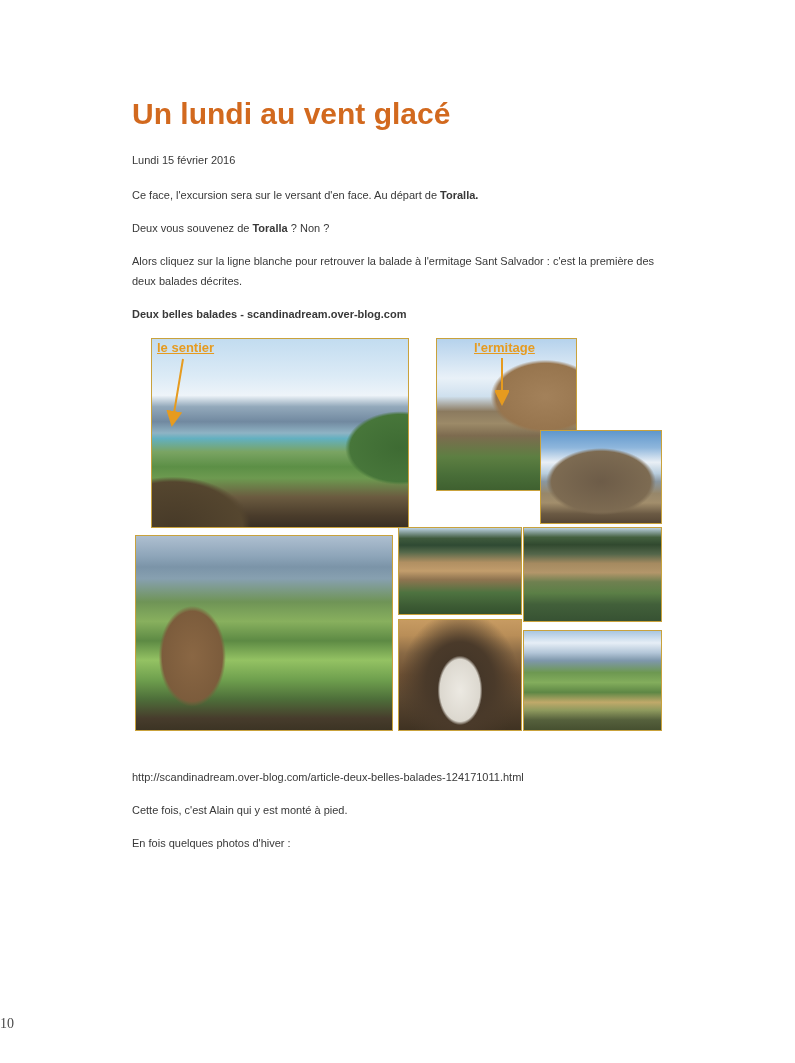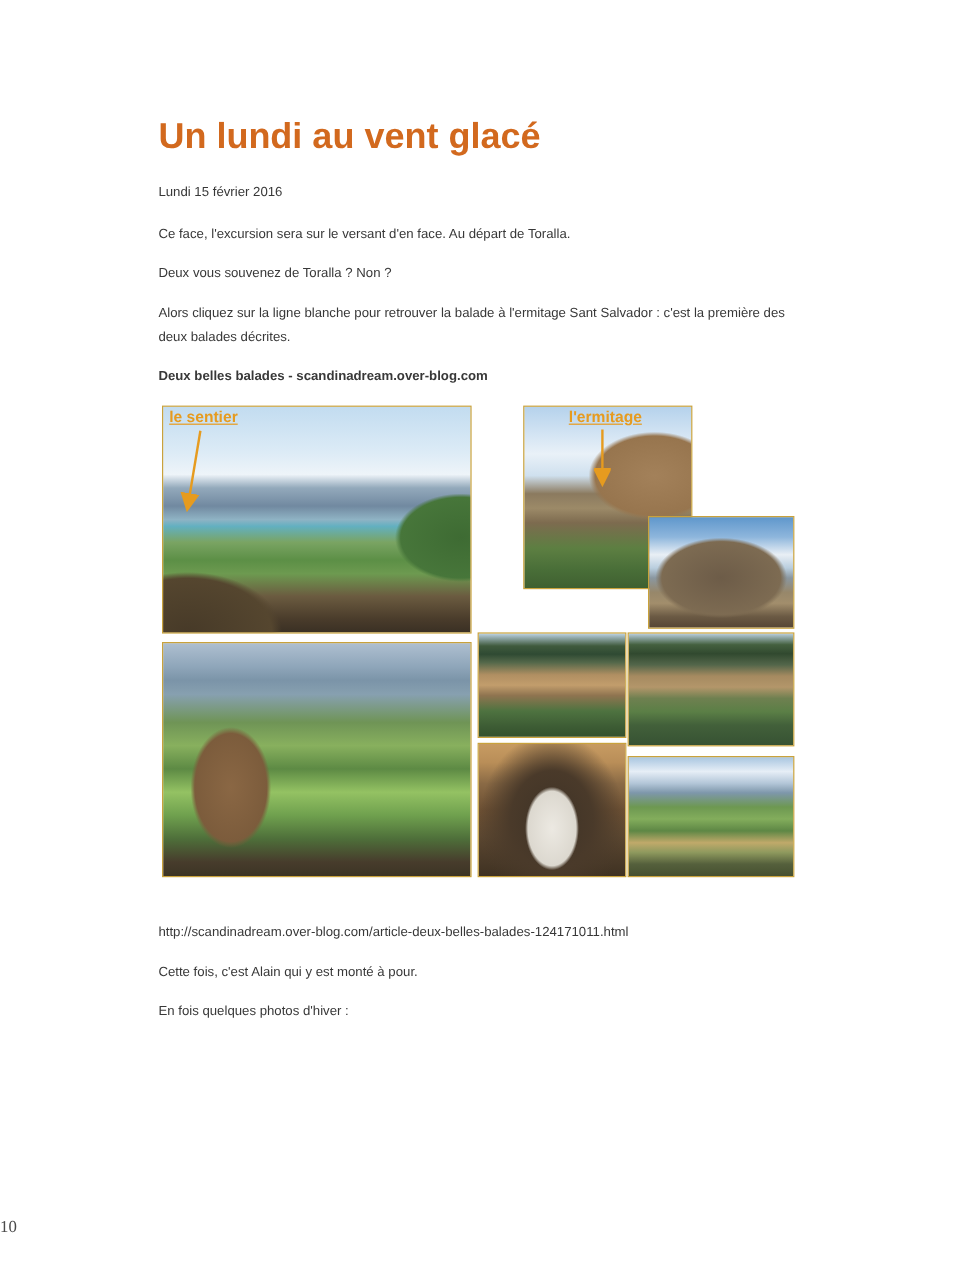--- a/index.html
+++ b/index.html
@@ -9,29 +9,29 @@
     color:#383838;position:relative;overflow:hidden;
   }
   .page{padding:99px 132px 0 132px;width:531px;}
   h1.title{
     font-size:30px;line-height:29px;font-weight:bold;color:#d2691e;
     margin:0 0 22px 0;letter-spacing:0px;
   }
   p{font-size:11px;line-height:20px;margin:0 0 13px 0;}
   p.date{margin-bottom:15px;}
   p.linktitle{font-weight:bold;margin-bottom:0;}
-  b{font-weight:normal;}
+  b{font-weight:bold;}
   
   .collage{
     position:relative;width:527px;height:393px;margin:14px 0 36px 3px;
   }
   .ph{
     position:absolute;box-sizing:border-box;border:1px solid #c9a23c;
   }
-  .phA{left:0;top:0;width:258px;height:190px;background:
+  .phA{left:16px;top:0;width:258px;height:190px;background:
     radial-gradient(140px 90px at 8% 100%, #473a28 0%, #55462f 50%, rgba(85,70,47,0) 56%),
     radial-gradient(120px 80px at 97% 58%, #3e6b33 0%, #47763a 42%, rgba(71,118,58,0) 46%),
     linear-gradient(180deg,#c2dcf0 0%,#dcebf6 20%,#eef4f9 30%,#93a9bb 36%,#7189a0 44%,#8fb3c4 50%,#62b0c0 53%,#7aa463 60%,#5c8f46 68%,#6d9a50 74%,#6b5b40 84%,#4a3c2b 94%,#3a3024 100%);}
   .phB{left:261px;top:0;width:141px;height:153px;background:
     radial-gradient(90px 60px at 78% 38%, #a3815a 0%, #97754e 55%, rgba(151,117,78,0) 61%),
     linear-gradient(180deg,#b5d2ec 0%,#e9f1f8 26%,#cfe0ee 38%,#8b7a5f 48%,#9c8a68 56%,#7d6b4f 64%,#5d7f42 78%,#496e38 90%,#3f6030 100%); margin-left: 40px;}
   .phC{left:405px;top:0;width:122px;height:88px;background:
     radial-gradient(60px 30px at 55% 58%, #b9a67e 0%, rgba(185,166,126,0) 60%),
     radial-gradient(70px 45px at 45% 30%, #4f4a38 0%, #5a5342 50%, rgba(90,83,66,0) 56%),
     linear-gradient(180deg,#c3d6e4 0%,#9db6c8 8%,#68875a 18%,#55654a 30%,#4f5a40 38%,#6d8a58 52%,#8a9a68 62%,#7d8f60 74%,#8b9a70 88%,#74855c 100%);}
@@ -107,19 +107,19 @@
     <div class="ph phD"></div>
     <div class="ph phE"></div>
     <div class="ph phF"></div>
     <div class="ph phG"></div>
     <div class="ph phH"></div>
     <div class="ph phI"></div>
   </div>
 
   <p>http://scandinadream.over-blog.com/article-deux-belles-balades-124171011.html</p>
 
-  <p>Cette fois, c'est Alain qui y est monté à pour.</p>
+  <p>Cette fois, c'est Alain qui y est monté à pied.</p>
 
   <p>En fois quelques photos d'hiver :</p>
 
 </div>
 
 <div class="pagenum">10</div>
 
 </body></html>

